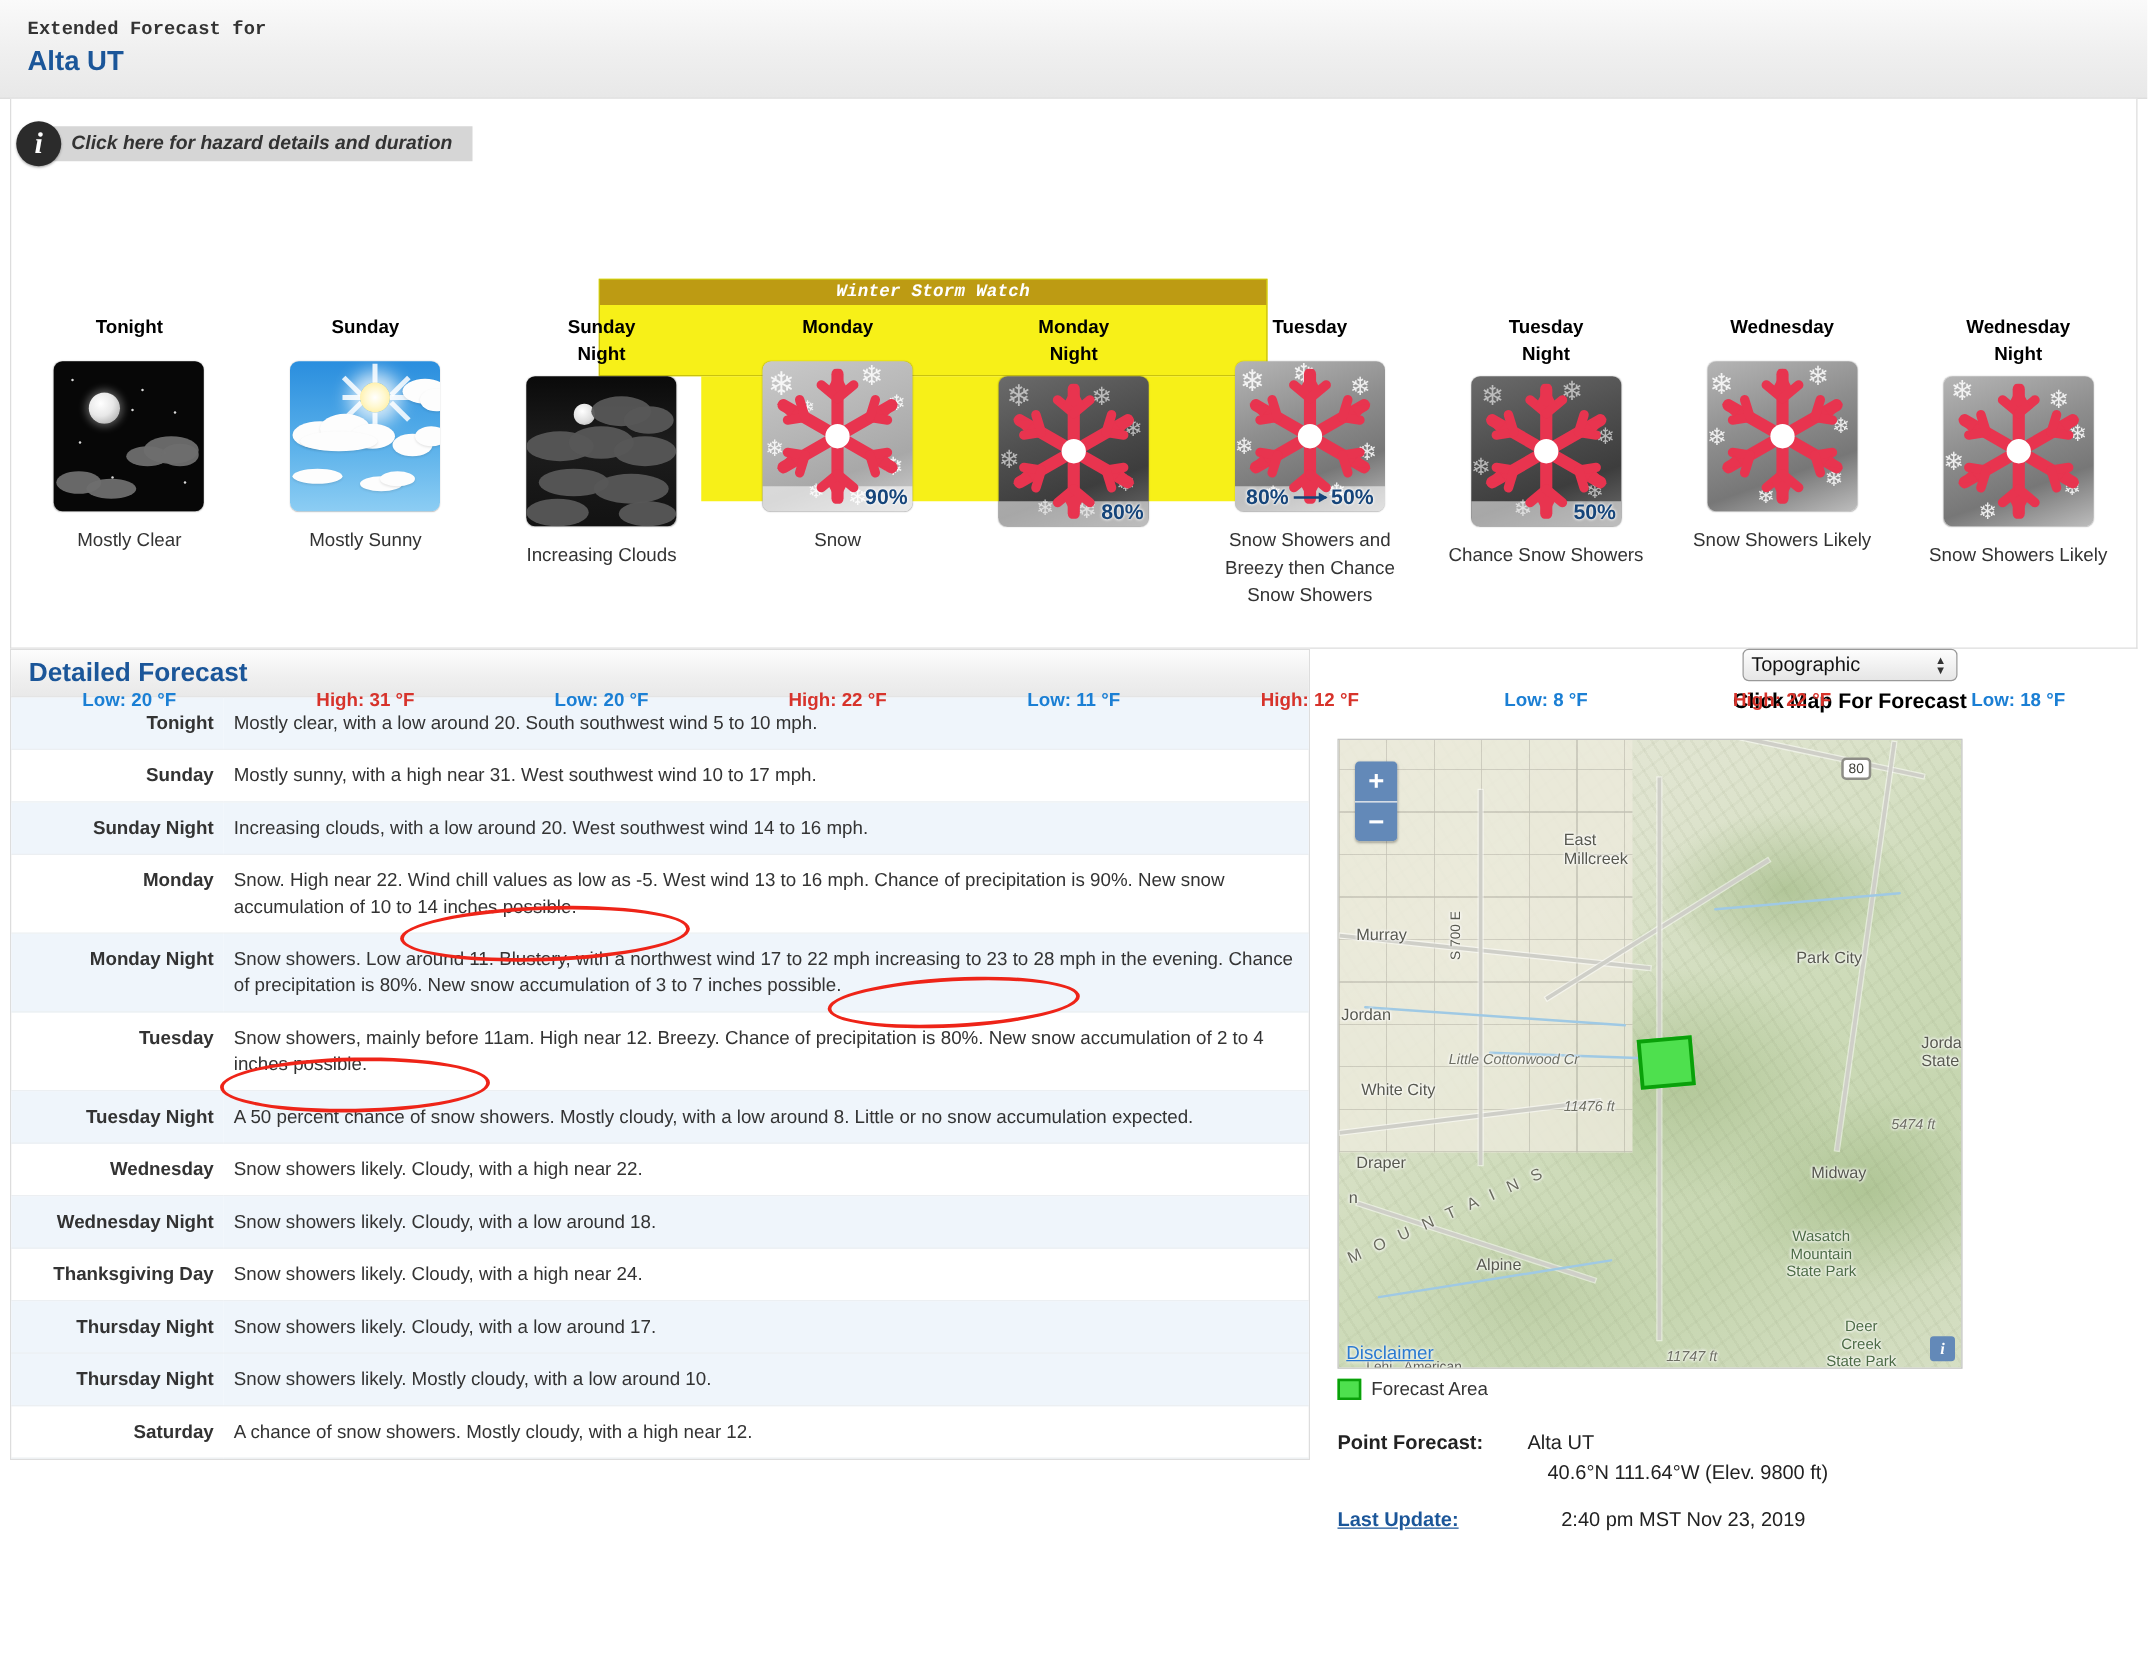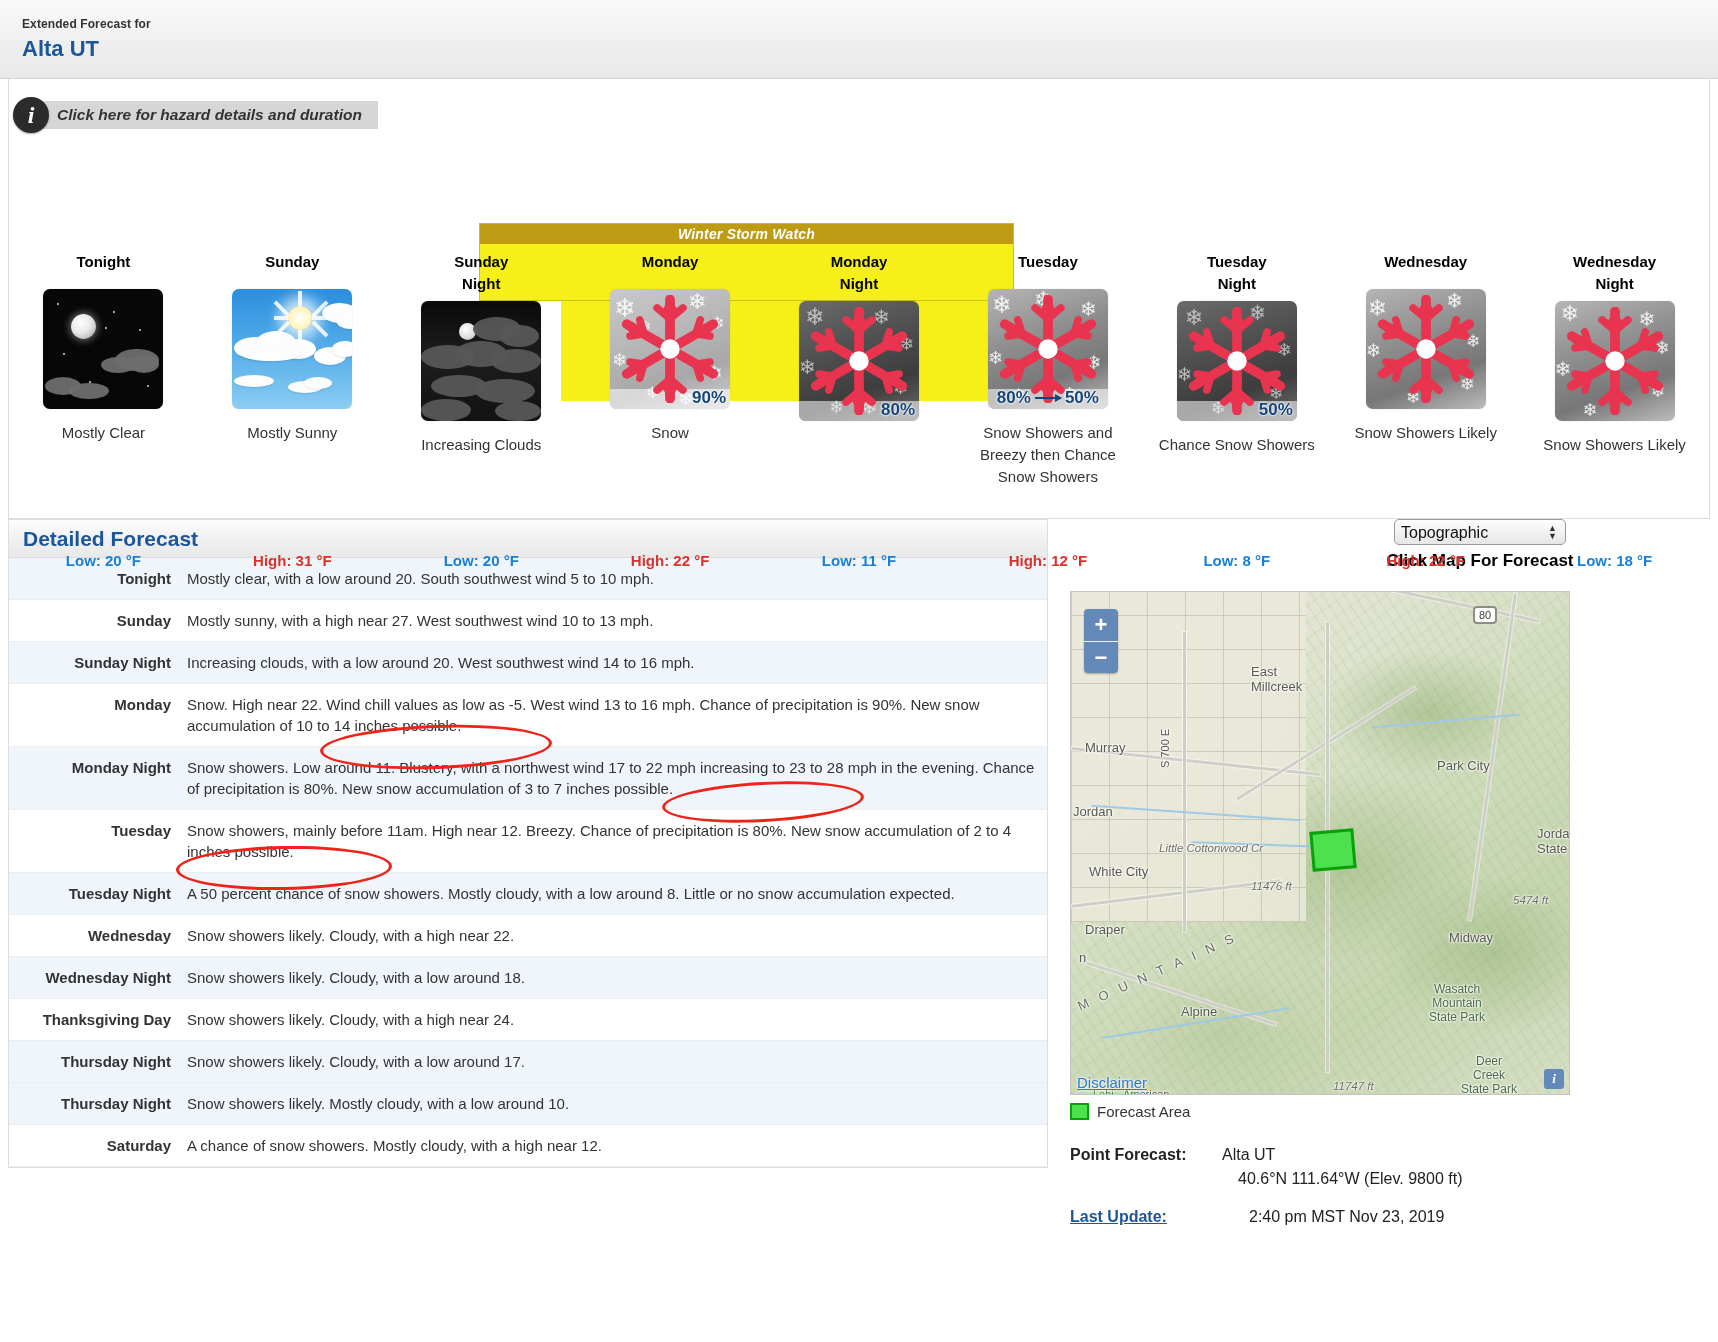--- a/index.html
+++ b/index.html
@@ -15,22 +15,23 @@
   }
 
   
   .page-header {
     height:79px;
     background:linear-gradient(to bottom,#fafafa 0%, #efefef 55%, #e8e8e8 100%);
     border-bottom:1px solid #d4d4d4;
     padding:14px 0 0 22px;
   }
   .hdr-small {
-    font-size:12px; font-weight:bold; color:#333; letter-spacing:0.1px;
+    font-size:15px; font-weight:bold; color:#333; letter-spacing:0.1px;
     line-height:20px;
+    font-family:Liberation Mono, monospace;
   }
   .hdr-big {
     font-size:22px; font-weight:bold; color:#1b5699; line-height:28px;
     margin-top:1px;
   }
 
   
   .ext-panel {
     margin:0 8px;
     border:1px solid #ddd;
@@ -65,20 +66,21 @@
   }
 
   
   .watch-band {
     position:absolute;
     left:470px; top:144px;
     width:535px; height:78px;
     background:#f7f018;
     border:1px solid #c9c20f;
     z-index:1;
+    font-family:Liberation Mono, monospace;
   }
   .watch-band-title {
     height:20px;
     background:#bd9b13;
     color:#fff;
     font-size:14px; font-weight:bold; font-style:italic;
     text-align:center; line-height:20px;
     letter-spacing:.2px;
   }
   .watch-band-ext {
@@ -863,21 +865,21 @@
       <h2>Detailed Forecast</h2>
     </div>
     <table class="detail">
       <tbody>
         <tr class="alt">
           <td class="dname">Tonight</td>
           <td class="dtext">Mostly clear, with a low around 20. South southwest wind 5 to 10 mph.</td>
         </tr>
         <tr>
           <td class="dname">Sunday</td>
-          <td class="dtext">Mostly sunny, with a high near 27. West southwest wind 10 to 13 mph.</td>
+          <td class="dtext">Mostly sunny, with a high near 31. West southwest wind 10 to 17 mph.</td>
         </tr>
         <tr class="alt">
           <td class="dname">Sunday Night</td>
           <td class="dtext">Increasing clouds, with a low around 20. West southwest wind 14 to 16 mph.</td>
         </tr>
         <tr>
           <td class="dname">Monday</td>
           <td class="dtext">Snow. High near 22. Wind chill values as low as -5. West wind 13 to 16 mph. Chance of precipitation is 90%. New snow accumulation of 10 to 14 inches possible.</td>
         </tr>
         <tr class="alt">

